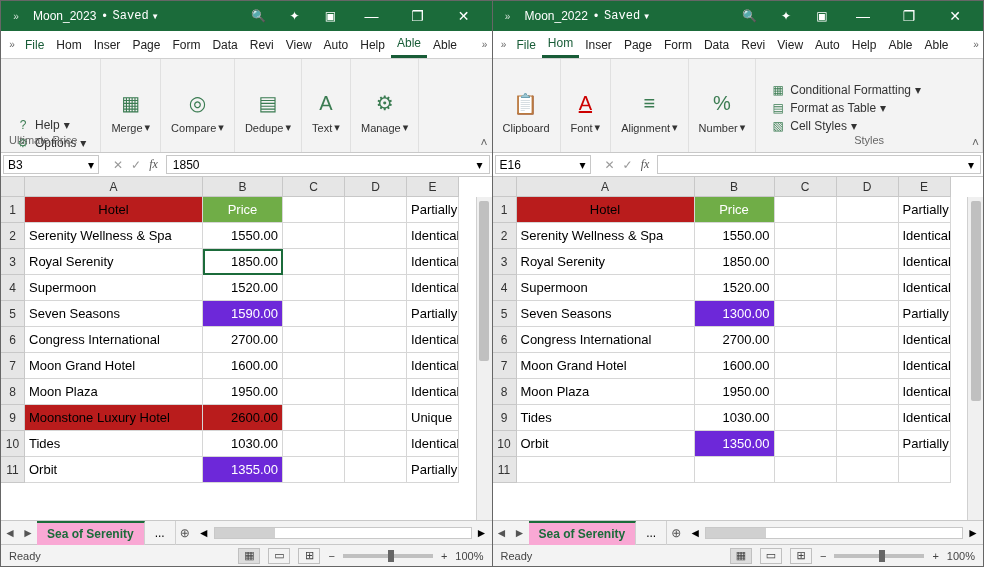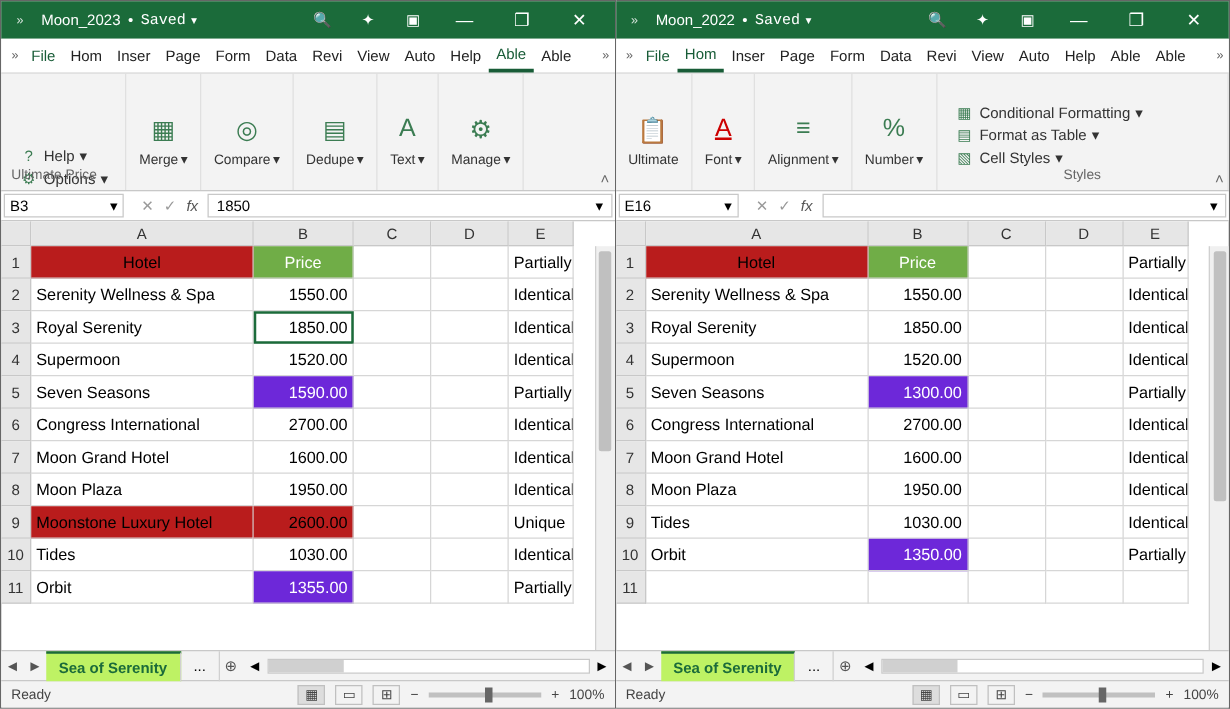--- a/index.html
+++ b/index.html
@@ -116,21 +116,21 @@
     border-bottom: 1px solid #c8c8c8;
     display:flex; align-items:stretch;
     background:#fff;
   }
   .namebox {
     width: 96px; border: 1px solid #c8c8c8; margin:2px; display:flex; align-items:center;
     padding: 0 4px; font-size:12px; justify-content: space-between;
   }
   .fxsep { width:6px; }
   .fxbtns { display:flex; align-items:center; gap:8px; padding:0 6px; color:#999; }
-  .fxbtns .fx { color:#555; font-style:italic; font-family: Liberation Sans, sans-serif; }
+  .fxbtns .fx { color:#555; font-style:italic; font-family: Liberation Serif, serif; }
   .fxinput { flex:1; border:1px solid #c8c8c8; margin:2px; display:flex; align-items:center; padding:0 6px; font-size:12px; justify-content:space-between;}
   .gridwrap { flex:1; display:flex; overflow:hidden; position:relative; }
   .grid {
     display:grid;
     grid-template-columns: 24px 178px 80px 62px 62px 52px;
     grid-auto-rows: 20px;
     font-size: 13px;
   }
   .grid .ch {
     background:#e6e6e6; border-right:1px solid #c8c8c8; border-bottom:1px solid #c8c8c8;
@@ -158,21 +158,21 @@
     position:absolute; right:0; top:20px; bottom:0;
   }
   .vscroll .thumb { background:#c0c0c0; width:10px; margin:2px auto; border-radius:2px; }
   .sheetbar {
     height:24px; background:#f3f3f3; border-top:1px solid #c8c8c8;
     display:flex; align-items:center; font-size:12px;
     position:relative;
   }
   .sheetbar .navbtn { width:18px; text-align:center; color:#555; }
   .sheetbar .sheet { padding:0 10px; height:24px; display:flex; align-items:center; border-right:1px solid #d0d0d0; }
-  .sheetbar .sheet.active { background:#bef264; border-top:2px solid #1b6b3a; font-weight:bold; color:#1b6b3a; }
+  .sheetbar .sheet.active { background:#f9a8d4; border-top:2px solid #1b6b3a; font-weight:bold; color:#1b6b3a; }
   .sheetbar .hscroll { flex:1; display:flex; align-items:center; padding:0 4px;}
   .sheetbar .hscroll .track { flex:1; height:12px; background:#fff; border:1px solid #c8c8c8; position:relative; margin:0 4px;}
   .sheetbar .hscroll .thumb { position:absolute; left:0; top:0; height:100%; width:60px; background:#d0d0d0; }
   .statusbar {
     height:22px; background:#f3f3f3; border-top:1px solid #c8c8c8;
     display:flex; align-items:center; padding:0 8px; font-size:11px; color:#444;
     gap:8px;
   }
   .statusbar .spacer { flex:1; }
   .statusbar .viewbtn { width:22px; height:16px; border:1px solid #c0c0c0; display:flex; align-items:center; justify-content:center; }
@@ -427,21 +427,21 @@
     <div class="tab file">File</div>
     <div id="right-tabs" style="display: contents;"><div class="tab active">Hom</div><div class="tab">Inser</div><div class="tab">Page</div><div class="tab">Form</div><div class="tab">Data</div><div class="tab">Revi</div><div class="tab">View</div><div class="tab">Auto</div><div class="tab">Help</div><div class="tab">Able</div><div class="tab">Able</div></div>
     <span class="chev" style="margin-left:auto">»</span>
   </div>
 
   <div class="ribbon">
     <div class="group">
       <div class="bigbtn">
         <span class="icn">📋</span>
         <span class="lbl">
-            <span>Ultimate</span>
+            <span>Clipboard</span>
           </span>
       </div>
       <div class="glabel"></div>
     </div>
     <div class="group">
       <div class="bigbtn">
         <span class="icn" style="text-decoration:underline;color:#c00;">A</span>
         <span class="lbl">
             <span>Font</span>
             <span>▾</span>

